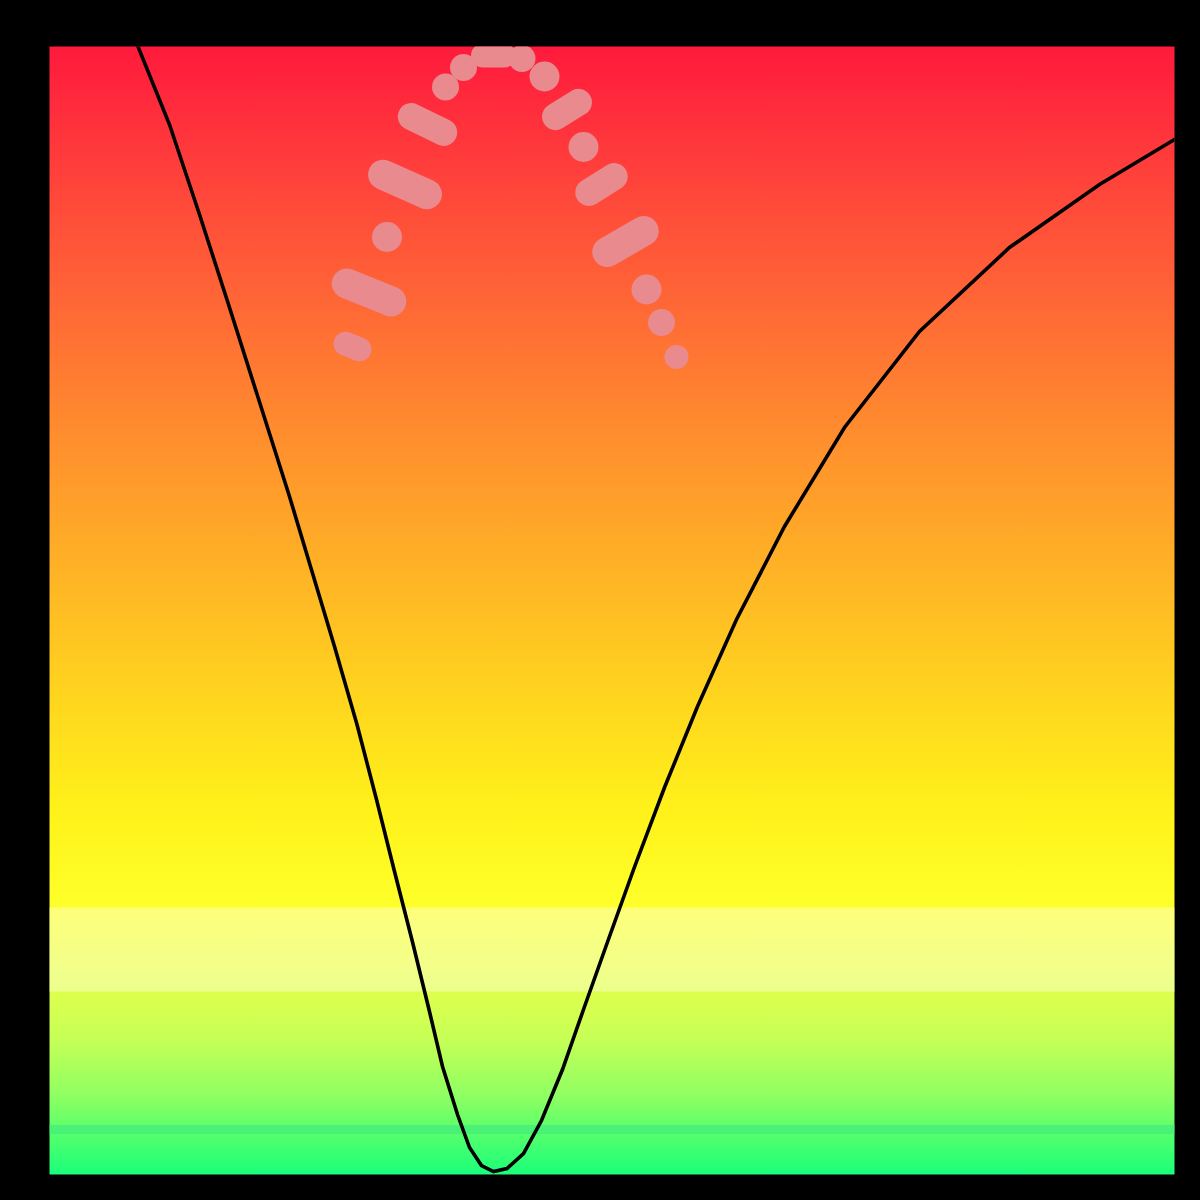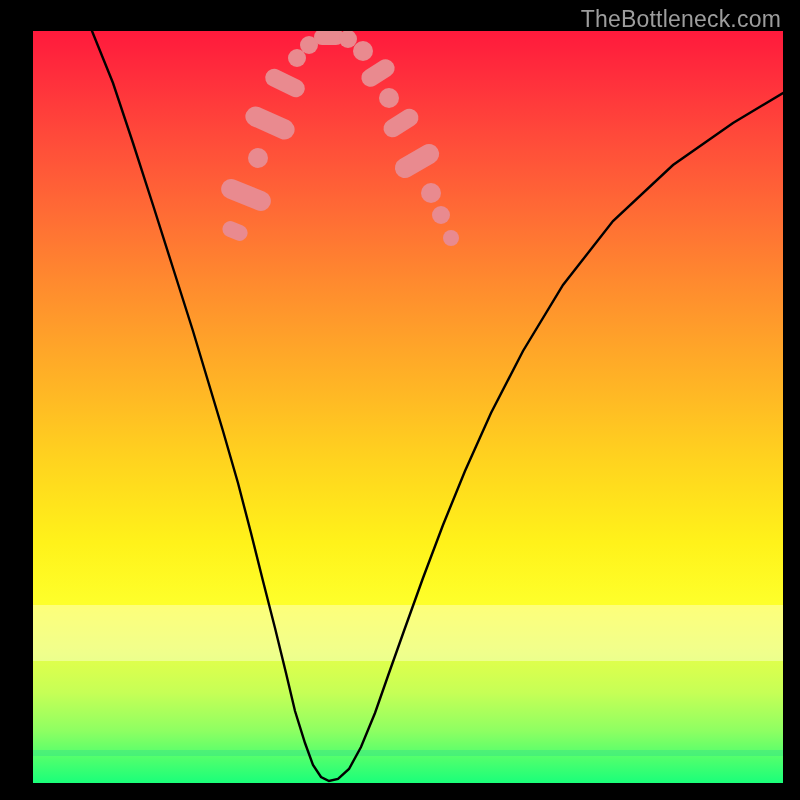--- a/index.html
+++ b/index.html
@@ -109,14 +109,13 @@
         <rect x="336" y="24" width="18" height="36" rx="9" fill="#e98a8f" transform="rotate(58 345 42)"></rect>
         <circle cx="356" cy="67" r="10" fill="#e98a8f"></circle>
         <rect x="359" y="73" width="18" height="38" rx="9" fill="#e98a8f" transform="rotate(58 368 92)"></rect>
         <rect x="374" y="106" width="20" height="48" rx="10" fill="#e98a8f" transform="rotate(60 384 130)"></rect>
         <circle cx="398" cy="162" r="10" fill="#e98a8f"></circle>
         <circle cx="408" cy="184" r="9" fill="#e98a8f"></circle>
         <circle cx="418" cy="207" r="8" fill="#e98a8f"></circle>
       </g>
   </svg>
 
-  <div class="watermark">TheBottleneck.com</div>
 </div>
 
 </body></html>

